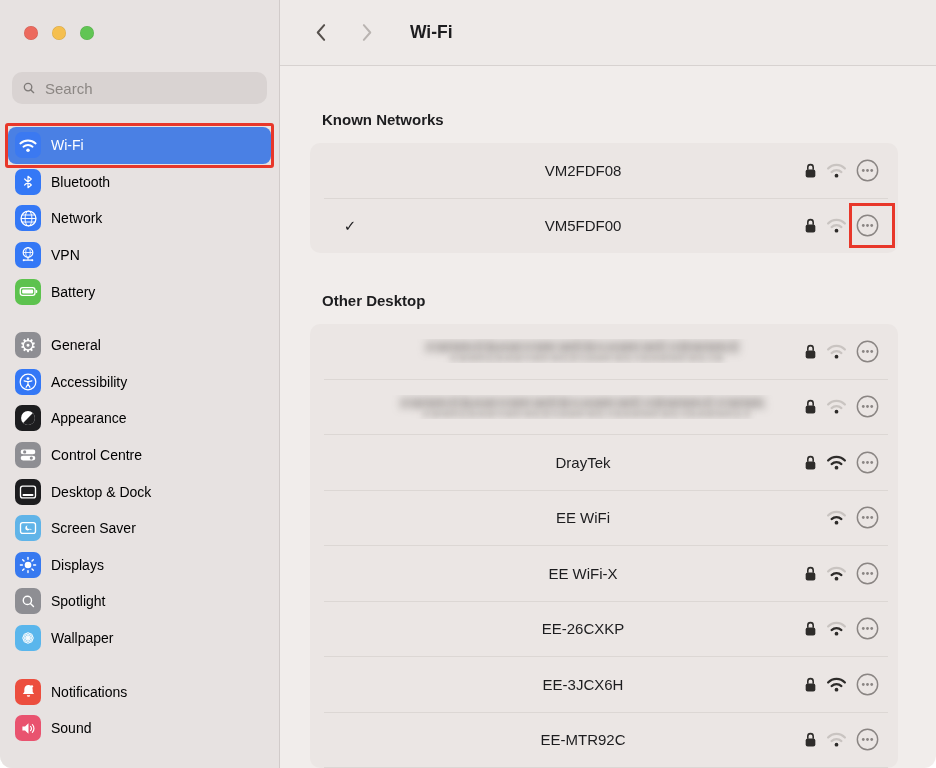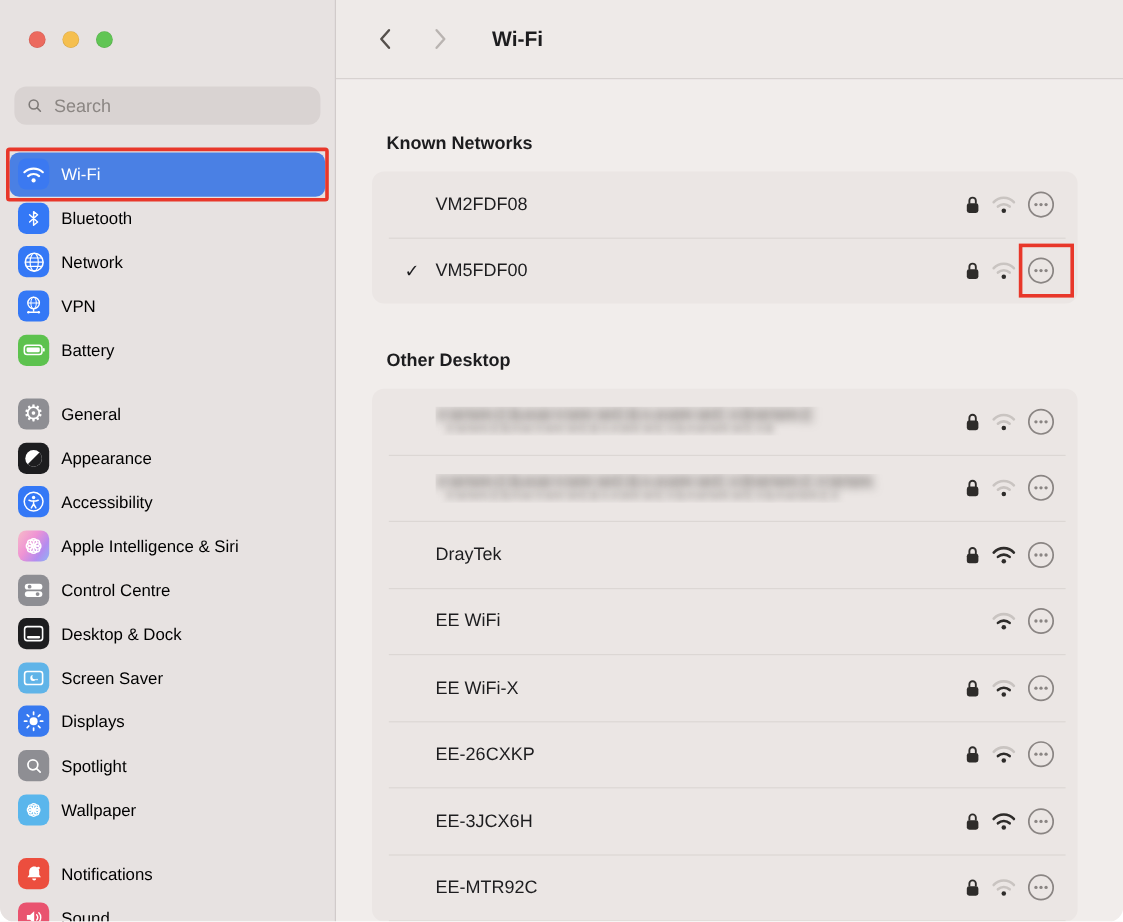--- a/index.html
+++ b/index.html
@@ -27,21 +27,21 @@
 
   
   .main{flex:1;display:flex;flex-direction:column;overflow:hidden;}
   .hdr{height:66px;min-height:66px;background:#eeeae8;border-bottom:1px solid #d7d2d0;display:flex;align-items:center;padding-left:30px;box-sizing:border-box;}
   .nav-btn{width:20px;height:28px;display:flex;align-items:center;justify-content:center;}
   .nav-btn + .nav-btn{margin-left:27px;}
   .hdr-title{margin-left:33px;font-size:17.5px;font-weight:700;color:#1d1d1f;}
   .content{padding:0 38px 0 30px;}
   .section-title{margin:39px 0 15px 12px;font-size:15px;font-weight:700;color:#1d1d1f;}
   .section-title:first-child{margin-top:45px;}
-  .card{background:#ebe6e4;border-radius:10px;}
+  .card{background:#ebe6e4;border-radius:10px;text-align:center;}
   .net-row{height:54.5px;display:flex;align-items:center;padding:0 19px 0 27px;}
   .divider{height:1px;background:#dcd7d4;margin:0 10px 0 14px;}
   .check{width:26px;min-width:26px;font-size:15px;font-weight:600;color:#1d1d1f;}
   .net-name{flex:1;font-size:15px;color:#1d1d1f;}
   .blur-wrap{flex:1;display:flex;flex-direction:column;justify-content:center;overflow:hidden;}
   .blur1{font-size:15px;line-height:15px;color:#514c49;filter:blur(4px);letter-spacing:1px;white-space:nowrap;}
   .blur2{font-size:11px;line-height:10px;color:#8d8885;filter:blur(3px);letter-spacing:1px;margin:-1px 0 0 8px;white-space:nowrap;}
   .row-icons{display:flex;align-items:center;gap:9px;}
   .lock-slot{width:14px;min-width:14px;display:flex;justify-content:center;line-height:0;}
   .wifi-slot{width:21px;min-width:21px;display:flex;justify-content:center;line-height:0;}
@@ -126,57 +126,40 @@
           </div>
         </div>
         <div class="sb-group">
           <div class="sb-item">
             <span class="badge" style="background: rgb(142, 142, 147);">
               <span class="glyph">⚙</span>
             </span>
             <span class="sb-label">General</span>
           </div>
           <div class="sb-item">
+            <span class="badge" style="background: rgb(52, 120, 246);">
+              <svg viewBox="0 0 24 24" width="20" height="20">
+                <circle cx="12" cy="12" r="9.4" fill="none" stroke="#fff" stroke-width="1.5"></circle>
+                <circle cx="12" cy="7.9" r="1.7" fill="#fff"></circle>
+                <path d="M7.4 10.6 Q12 12.4 16.6 10.6" fill="none" stroke="#fff" stroke-width="1.5" stroke-linecap="round"></path>
+                <path d="M12 11.6 L12 14.4 L9.7 18.3 M12 14.4 L14.3 18.3" fill="none" stroke="#fff" stroke-width="1.5" stroke-linecap="round" stroke-linejoin="round"></path>
+              </svg>
+            </span>
+            <span class="sb-label">Accessibility</span>
+          </div>
+          <div class="sb-item">
             <span class="badge" style="background: rgb(29, 29, 31);">
               <svg viewBox="0 0 24 24" width="20" height="20">
                 <circle cx="12" cy="12" r="8.3" fill="#fff"></circle>
                 <g transform="rotate(45 12 12)">
                   <path d="M12 3.7 A8.3 8.3 0 0 1 12 20.3 Z" fill="#1d1d1f"></path>
                 </g>
               </svg>
             </span>
             <span class="sb-label">Appearance</span>
-          </div>
-          <div class="sb-item">
-            <span class="badge" style="background: rgb(52, 120, 246);">
-              <svg viewBox="0 0 24 24" width="20" height="20">
-                <circle cx="12" cy="12" r="9.4" fill="none" stroke="#fff" stroke-width="1.5"></circle>
-                <circle cx="12" cy="7.9" r="1.7" fill="#fff"></circle>
-                <path d="M7.4 10.6 Q12 12.4 16.6 10.6" fill="none" stroke="#fff" stroke-width="1.5" stroke-linecap="round"></path>
-                <path d="M12 11.6 L12 14.4 L9.7 18.3 M12 14.4 L14.3 18.3" fill="none" stroke="#fff" stroke-width="1.5" stroke-linecap="round" stroke-linejoin="round"></path>
-              </svg>
-            </span>
-            <span class="sb-label">Accessibility</span>
-          </div>
-          <div class="sb-item">
-            <span class="badge grad">
-              <svg viewBox="0 0 24 24" width="20" height="20">
-                <g fill="none" stroke="#fff" stroke-width="1.4">
-                  <circle cx="16.2" cy="12" r="3.1"></circle>
-                  <circle cx="14.97" cy="14.97" r="3.1"></circle>
-                  <circle cx="12" cy="16.2" r="3.1"></circle>
-                  <circle cx="9.03" cy="14.97" r="3.1"></circle>
-                  <circle cx="7.8" cy="12" r="3.1"></circle>
-                  <circle cx="9.03" cy="9.03" r="3.1"></circle>
-                  <circle cx="12" cy="7.8" r="3.1"></circle>
-                  <circle cx="14.97" cy="9.03" r="3.1"></circle>
-                </g>
-              </svg>
-            </span>
-            <span class="sb-label">Apple Intelligence &amp; Siri</span>
           </div>
           <div class="sb-item">
             <span class="badge" style="background: rgb(142, 142, 147);">
               <svg viewBox="0 0 24 24" width="20" height="20">
                 <rect x="3.2" y="5.4" width="17.6" height="5.8" rx="2.9" fill="#fff"></rect>
                 <circle cx="8" cy="8.3" r="1.9" fill="#8e8e93"></circle>
                 <rect x="3.2" y="12.8" width="17.6" height="5.8" rx="2.9" fill="#fff"></rect>
                 <circle cx="16" cy="15.7" r="1.9" fill="#8e8e93"></circle>
               </svg>
             </span>

